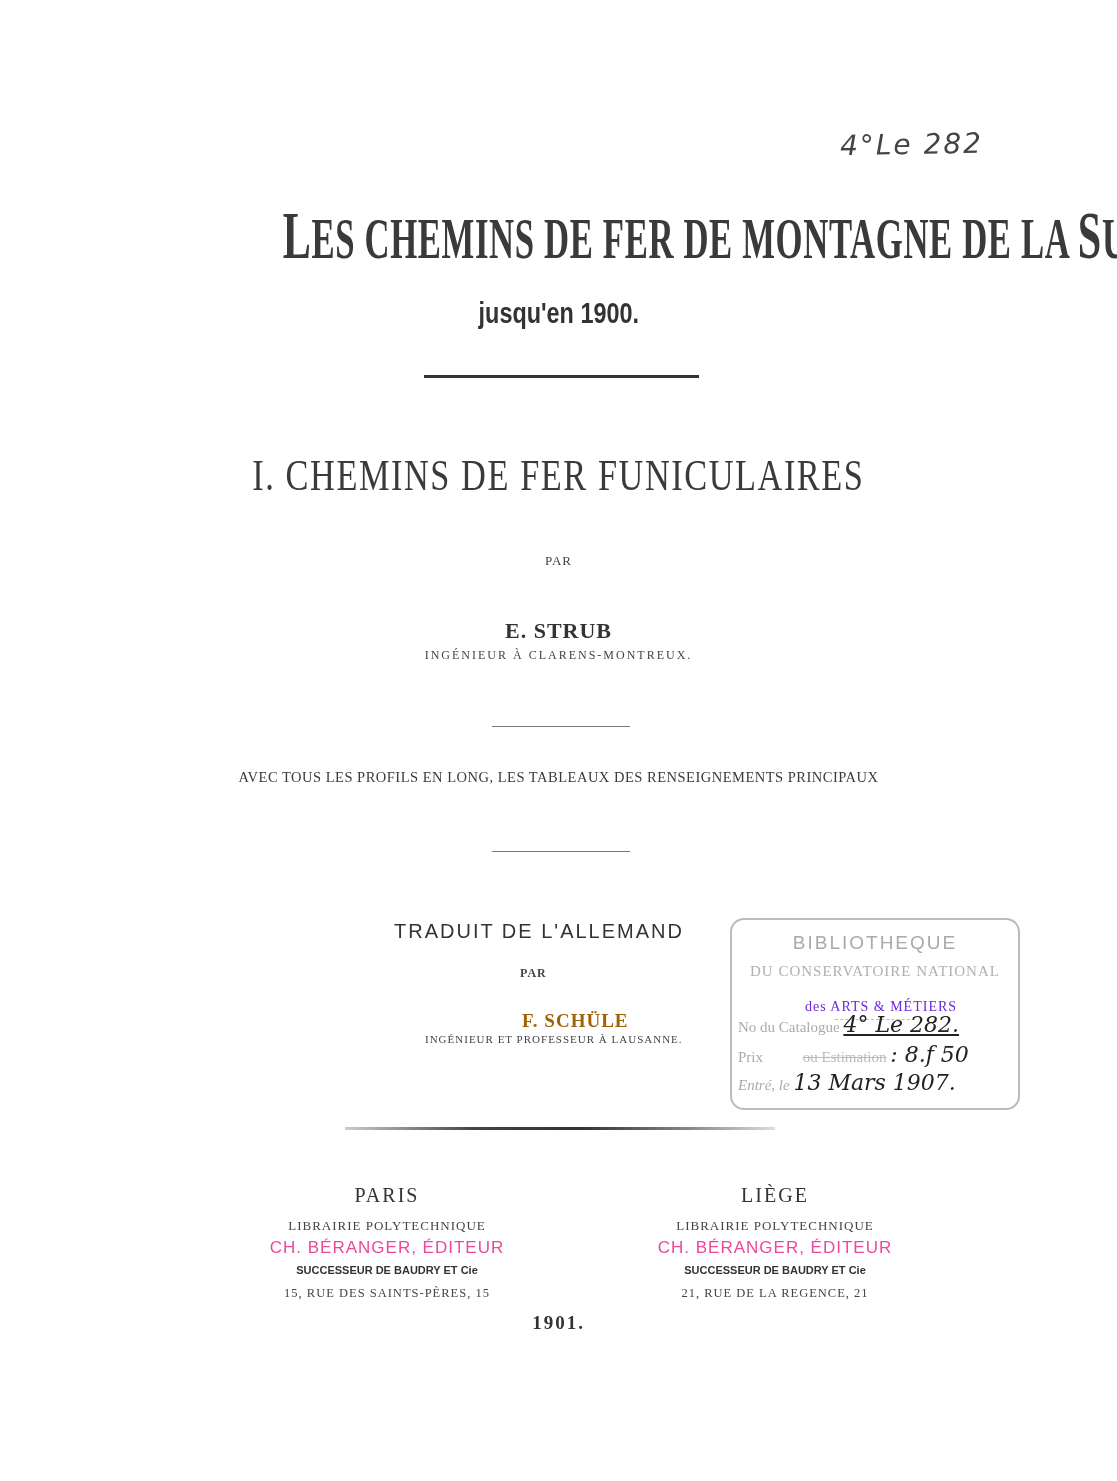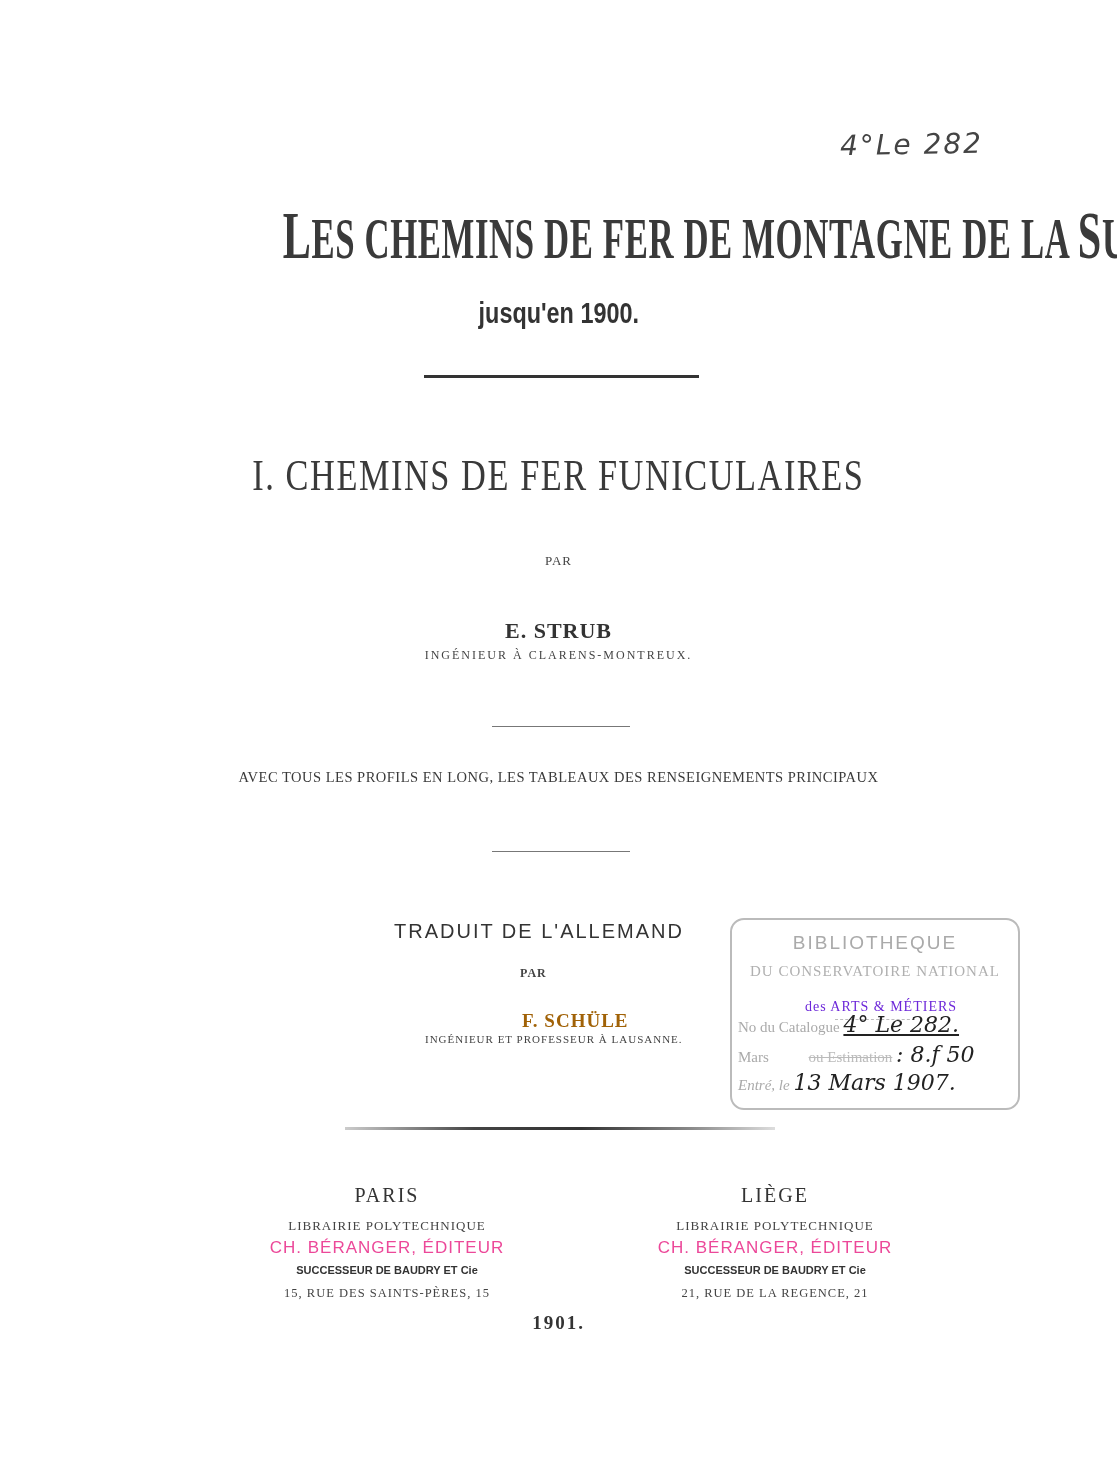--- a/index.html
+++ b/index.html
@@ -95,21 +95,21 @@
 <div class="abs stamp">
   <div class="l1">BIBLIOTHEQUE</div>
   <div class="l2">DU CONSERVATOIRE NATIONAL</div>
   <div class="l3">des ARTS &amp; MÉTIERS</div>
   <div class="sep"></div>
   <div class="row" style="top:92px;">
     <span>No du Catalogue</span>
     <span class="hand">4° Le 282.</span>
   </div>
   <div class="row" style="top:122px;">
-    <span>Mars</span>
+    <span>Prix</span>
     <span class="strike">ou Estimation</span>
     <span class="hand" style="text-decoration:none;">: 8.f 50</span>
   </div>
   <div class="row" style="top:150px;">
     <span style="font-style:italic;">Entré, le</span>
     <span class="hand" style="text-decoration:none;">13 Mars 1907.</span>
   </div>
 </div>
 
 <div class="abs long-rule"></div>

